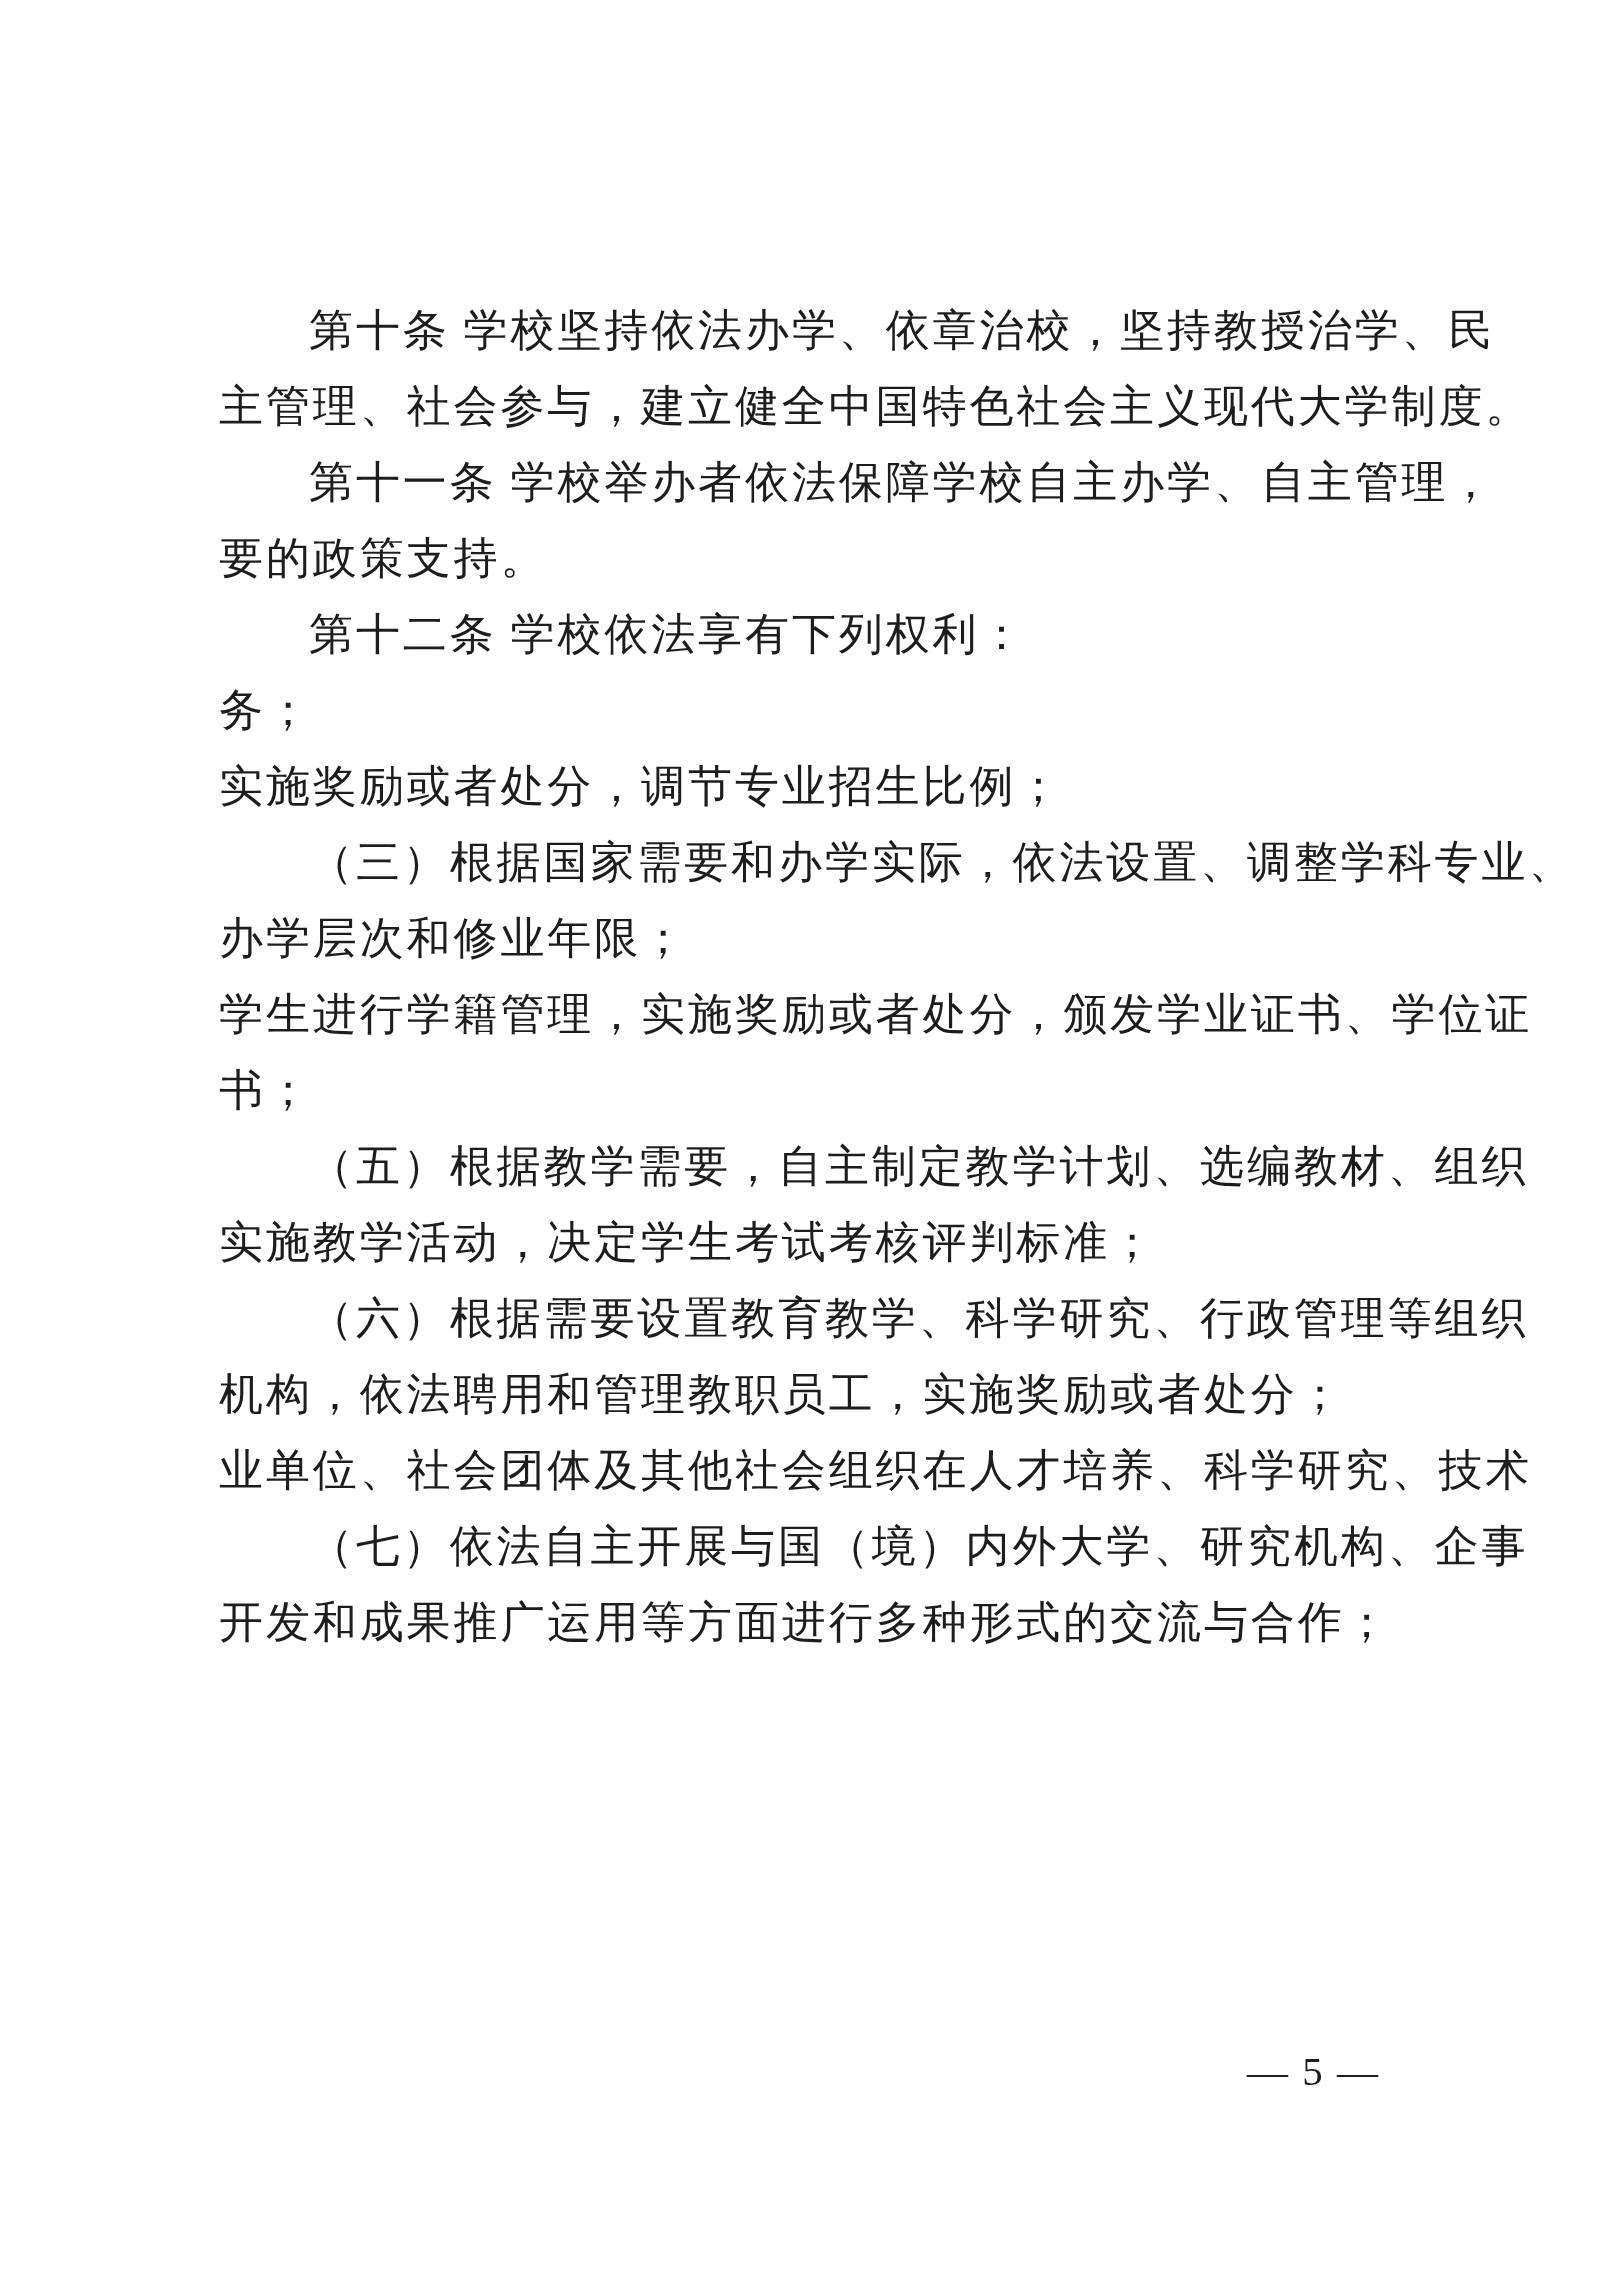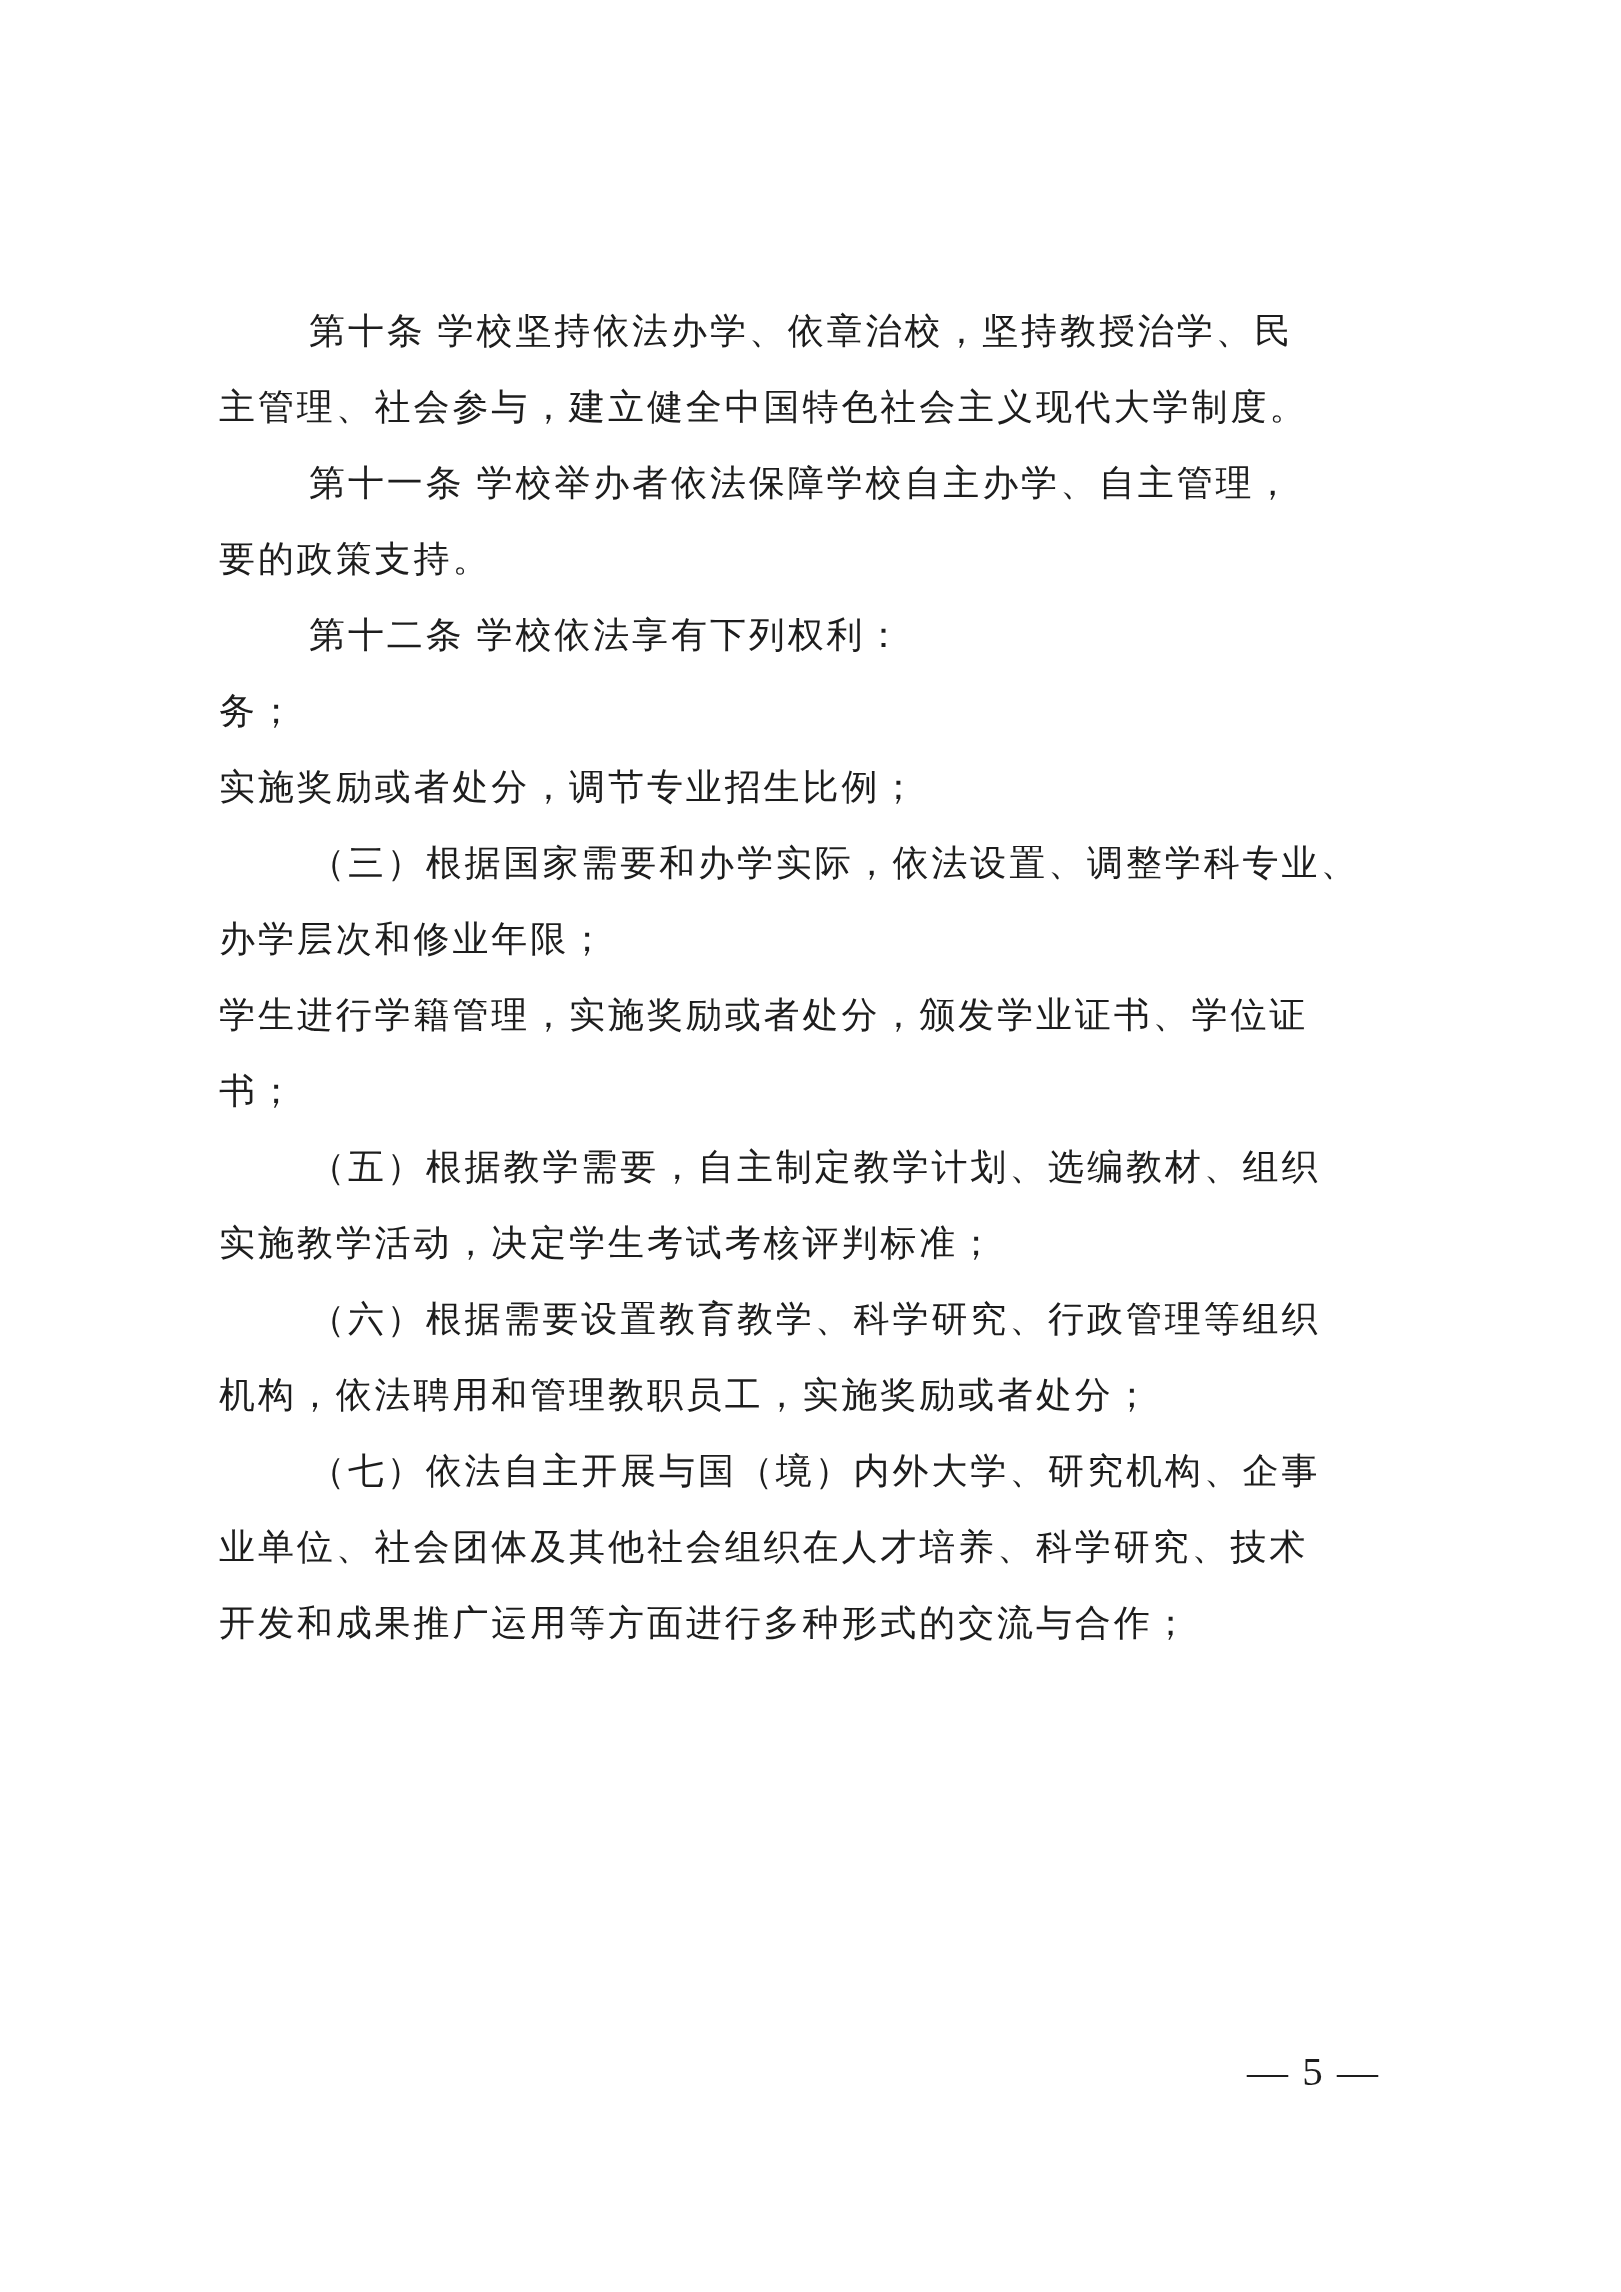--- a/index.html
+++ b/index.html
@@ -13,21 +13,21 @@
     height: 2293px;
     background: #ffffff;
     overflow: hidden;
     font-family: "Liberation Serif", "DejaVu Serif", serif;
   }
   .textblock {
     position: absolute;
     left: 219px;
     top: 293px;
     width: 1192px;
-    font-size: 36px;
+    font-size: 44px;
     line-height: 76px;
     letter-spacing: 2.9px;
     color: #1d1d1d;
     text-align: left;
   }
   .line {
     white-space: nowrap;
   }
   .line.ind {
     text-indent: 90px;
@@ -56,19 +56,19 @@
     <div class="line">务；</div>
     <div class="line">实施奖励或者处分，调节专业招生比例；</div>
     <div class="line ind">（三）根据国家需要和办学实际，依法设置、调整学科专业、</div>
     <div class="line">办学层次和修业年限；</div>
     <div class="line">学生进行学籍管理，实施奖励或者处分，颁发学业证书、学位证</div>
     <div class="line">书；</div>
     <div class="line ind">（五）根据教学需要，自主制定教学计划、选编教材、组织</div>
     <div class="line">实施教学活动，决定学生考试考核评判标准；</div>
     <div class="line ind">（六）根据需要设置教育教学、科学研究、行政管理等组织</div>
     <div class="line">机构，依法聘用和管理教职员工，实施奖励或者处分；</div>
+    <div class="line">业单位、社会团体及其他社会组织在人才培养、科学研究、技术</div>
     <div class="line ind">（七）依法自主开展与国（境）内外大学、研究机构、企事</div>
-    <div class="line">业单位、社会团体及其他社会组织在人才培养、科学研究、技术</div>
     <div class="line">开发和成果推广运用等方面进行多种形式的交流与合作；</div>
   </div>
   <div class="page-number">— 5 —</div>
 </div>
 
 
 </body></html>

